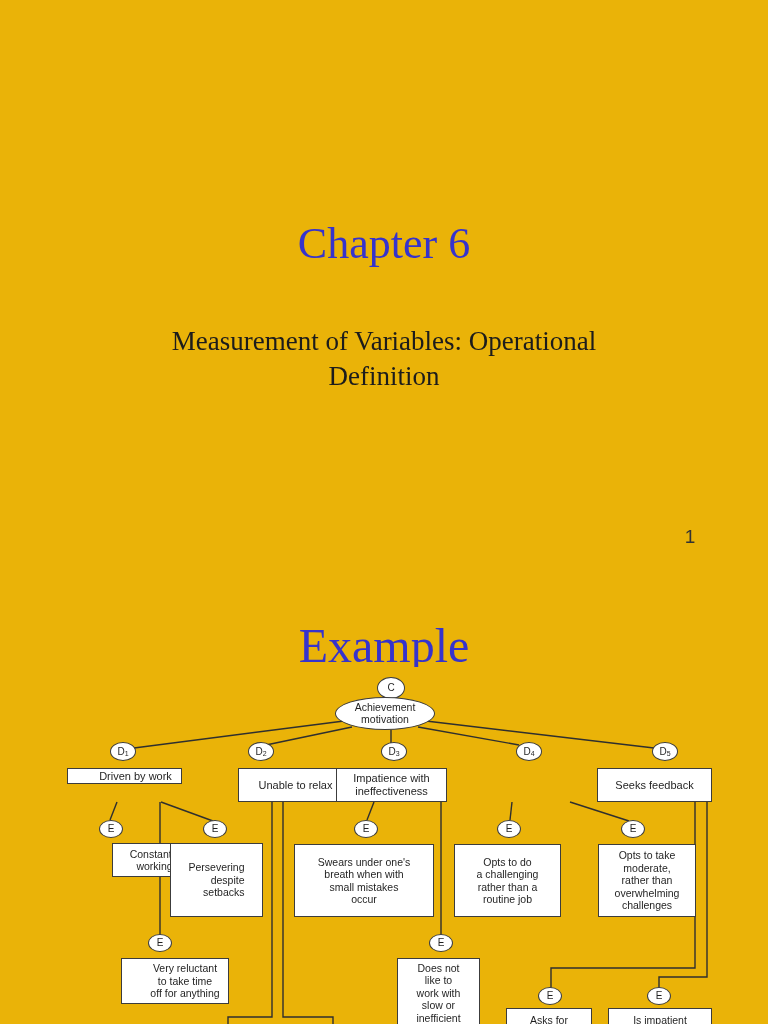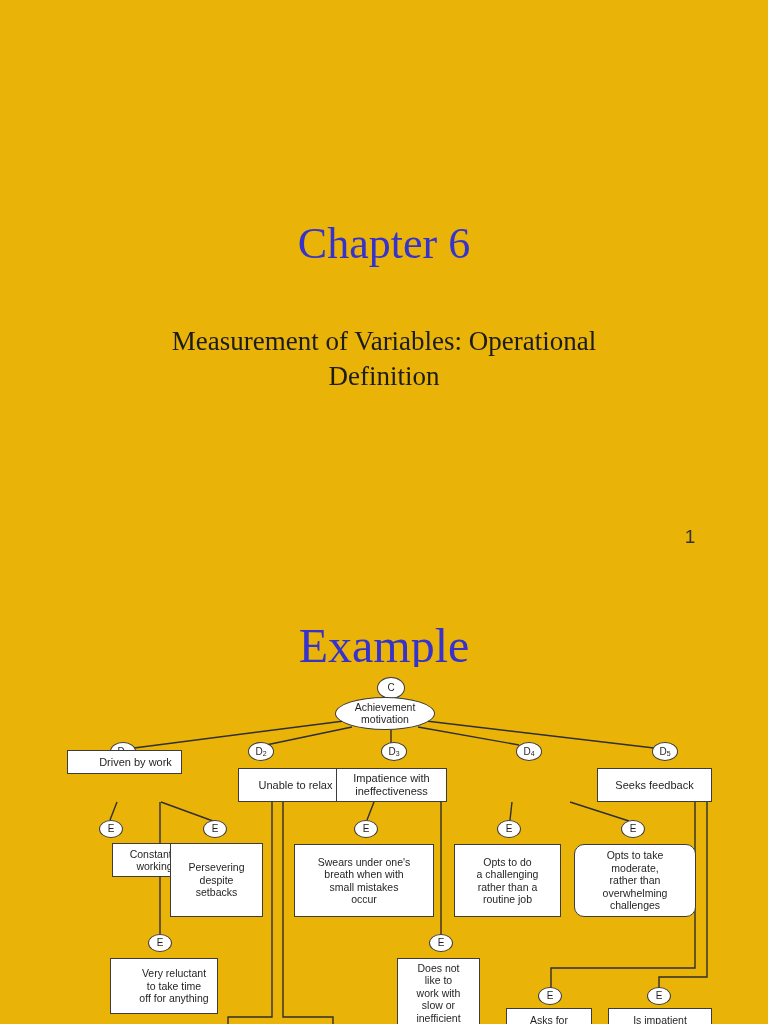--- a/index.html
+++ b/index.html
@@ -98,55 +98,55 @@
   </div>
   <div class="node circ" style="left:516px;top:742px;width:26px;height:19px;">
     <span>D</span>
       <sub>4</sub>
   </div>
   <div class="node circ" style="left:652px;top:742px;width:26px;height:19px;">
     <span>D</span>
       <sub>5</sub>
   </div>
 
-  <div class="node box dimbox" style="left:67px;top:750px;width:115px;height:24px;padding-left:22px;">Driven by work</div>
+  <div class="node box dimbox" style="left:67px;top:768px;width:115px;height:16px;padding-left:22px;">Driven by work</div>
   <div class="node box dimbox" style="left:199px;top:768px;width:115px;height:34px;margin-left:39px;">Unable to relax</div>
   <div class="node box dimbox" style="left:336px;top:768px;width:111px;height:34px;">Impatience with
 ineffectiveness</div>
   <div class="node box dimbox" style="left:597px;top:768px;width:115px;height:34px;">Seeks feedback</div>
 
   <div class="node circ" style="left:99px;top:820px;width:24px;height:18px;">E</div>
   <div class="node circ" style="left:203px;top:820px;width:24px;height:18px;">E</div>
   <div class="node circ" style="left:354px;top:820px;width:24px;height:18px;">E</div>
   <div class="node circ" style="left:497px;top:820px;width:24px;height:18px;">E</div>
   <div class="node circ" style="left:621px;top:820px;width:24px;height:18px;">E</div>
   <div class="node circ" style="left:148px;top:934px;width:24px;height:18px;">E</div>
   <div class="node circ" style="left:429px;top:934px;width:24px;height:18px;">E</div>
   <div class="node circ" style="left:538px;top:987px;width:24px;height:18px;">E</div>
   <div class="node circ" style="left:647px;top:987px;width:24px;height:18px;">E</div>
 
   <div class="node box" style="left:68px;top:843px;width:85px;height:34px;margin-left:44px;">Constantly
 working</div>
-  <div class="node box" style="left:170px;top:843px;width:93px;height:74px;">Persevering
+  <div class="node box" style="left:170px;top:843px;width:93px;height:74px;text-align:right;">Persevering
 despite
 setbacks</div>
   <div class="node box" style="left:294px;top:844px;width:140px;height:73px;">Swears under one's
 breath when with
 small mistakes
 occur</div>
   <div class="node box" style="left:454px;top:844px;width:107px;height:73px;">Opts to do
 a challenging
 rather than a
 routine job</div>
-  <div class="node box" style="left:574px;top:844px;width:122px;height:73px;border-radius:10px;">Opts to take
+  <div class="node box" style="left:598px;top:844px;width:98px;height:73px;">Opts to take
 moderate,
 rather than
 overwhelming
 challenges</div>
-  <div class="node box" style="left:110px;top:958px;width:108px;height:56px;padding-left:20px;">Very reluctant
+  <div class="node box" style="left:121px;top:958px;width:108px;height:46px;padding-left:20px;">Very reluctant
 to take time
 off for anything</div>
   <div class="node box" style="left:397px;top:958px;width:83px;height:70px;">Does not
 like to
 work with
 slow or
 inefficient</div>
   <div class="node box clipbox" style="left:506px;top:1008px;width:86px;height:40px;">Asks for</div>
   <div class="node box clipbox" style="left:608px;top:1008px;width:104px;height:40px;">Is impatient</div>
 

